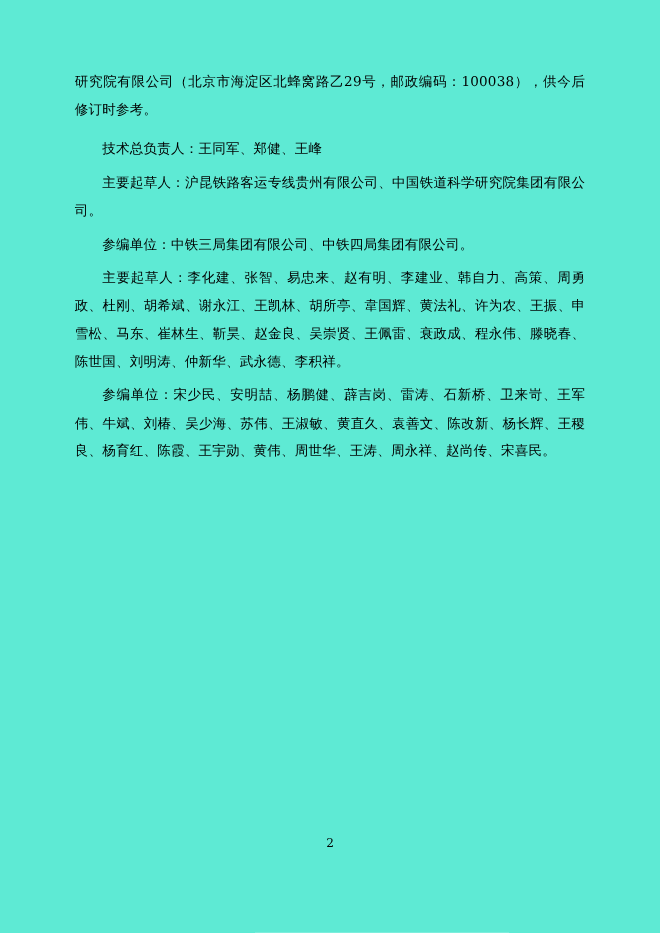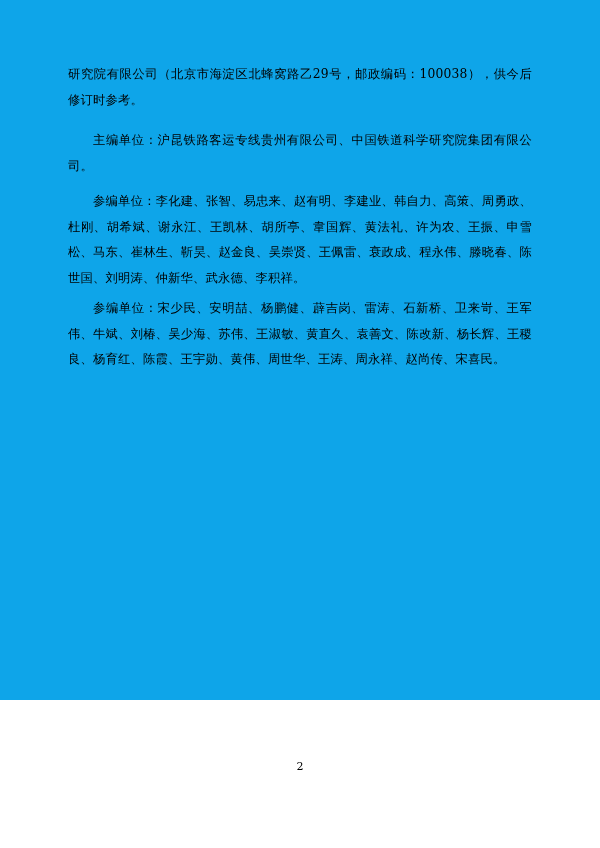--- a/index.html
+++ b/index.html
@@ -13,22 +13,22 @@
     font-family: "DejaVu Serif", "Liberation Serif", serif;
     color: #000000;
     position: relative;
     overflow: hidden;
   }
   .page {
     position: absolute;
     left: 0;
     top: 0;
     width: 600px;
-    height: 700px;
-    background: #0ea5e9;
+    height: 848px;
+    background: #5eead4;
   }
   .content {
     position: absolute;
     left: 68px;
     top: 62px;
     width: 464px;
   }
   .para {
     font-size: 12.3px;
     line-height: 25.5px;
@@ -57,28 +57,30 @@
 <body>
 
 <div class="page">
   <div class="content">
 
     <p class="para">研究院有限公司（北京市海淀区北蜂窝路乙29号，邮政编码：100038），供今后修订时参考。</p>
     <div class="block-gap"></div>
 
     <div class="block-gap"></div>
 
+    <p class="para indent">技术总负责人：王同军、郑健、王峰</p>
     <div class="block-gap"></div>
 
-    <p class="para indent">主编单位：沪昆铁路客运专线贵州有限公司、中国铁道科学研究院集团有限公司。</p>
+    <p class="para indent">主要起草人：沪昆铁路客运专线贵州有限公司、中国铁道科学研究院集团有限公司。</p>
     <div class="block-gap"></div>
 
+    <p class="para indent">参编单位：中铁三局集团有限公司、中铁四局集团有限公司。</p>
     <div class="block-gap"></div>
 
-    <p class="para indent">参编单位：李化建、张智、易忠来、赵有明、李建业、韩自力、高策、周勇政、杜刚、胡希斌、谢永江、王凯林、胡所亭、韋国辉、黄法礼、许为农、王振、申雪松、马东、崔林生、靳昊、赵金良、吴崇贤、王佩雷、衰政成、程永伟、滕晓春、陈世国、刘明涛、仲新华、武永德、李积祥。</p>
+    <p class="para indent">主要起草人：李化建、张智、易忠来、赵有明、李建业、韩自力、高策、周勇政、杜刚、胡希斌、谢永江、王凯林、胡所亭、韋国辉、黄法礼、许为农、王振、申雪松、马东、崔林生、靳昊、赵金良、吴崇贤、王佩雷、衰政成、程永伟、滕晓春、陈世国、刘明涛、仲新华、武永德、李积祥。</p>
     <div class="block-gap"></div>
 
     <p class="para indent">参编单位：宋少民、安明喆、杨鹏健、薜吉岗、雷涛、石新桥、卫来岢、王军伟、牛斌、刘椿、吴少海、苏伟、王淑敏、黄直久、袁善文、陈改新、杨长辉、王稷良、杨育红、陈霞、王宇勋、黄伟、周世华、王涛、周永祥、赵尚传、宋喜民。</p>
 
   </div>
 
   <div class="pagenum">2</div>
 </div>
 
 </body></html>

